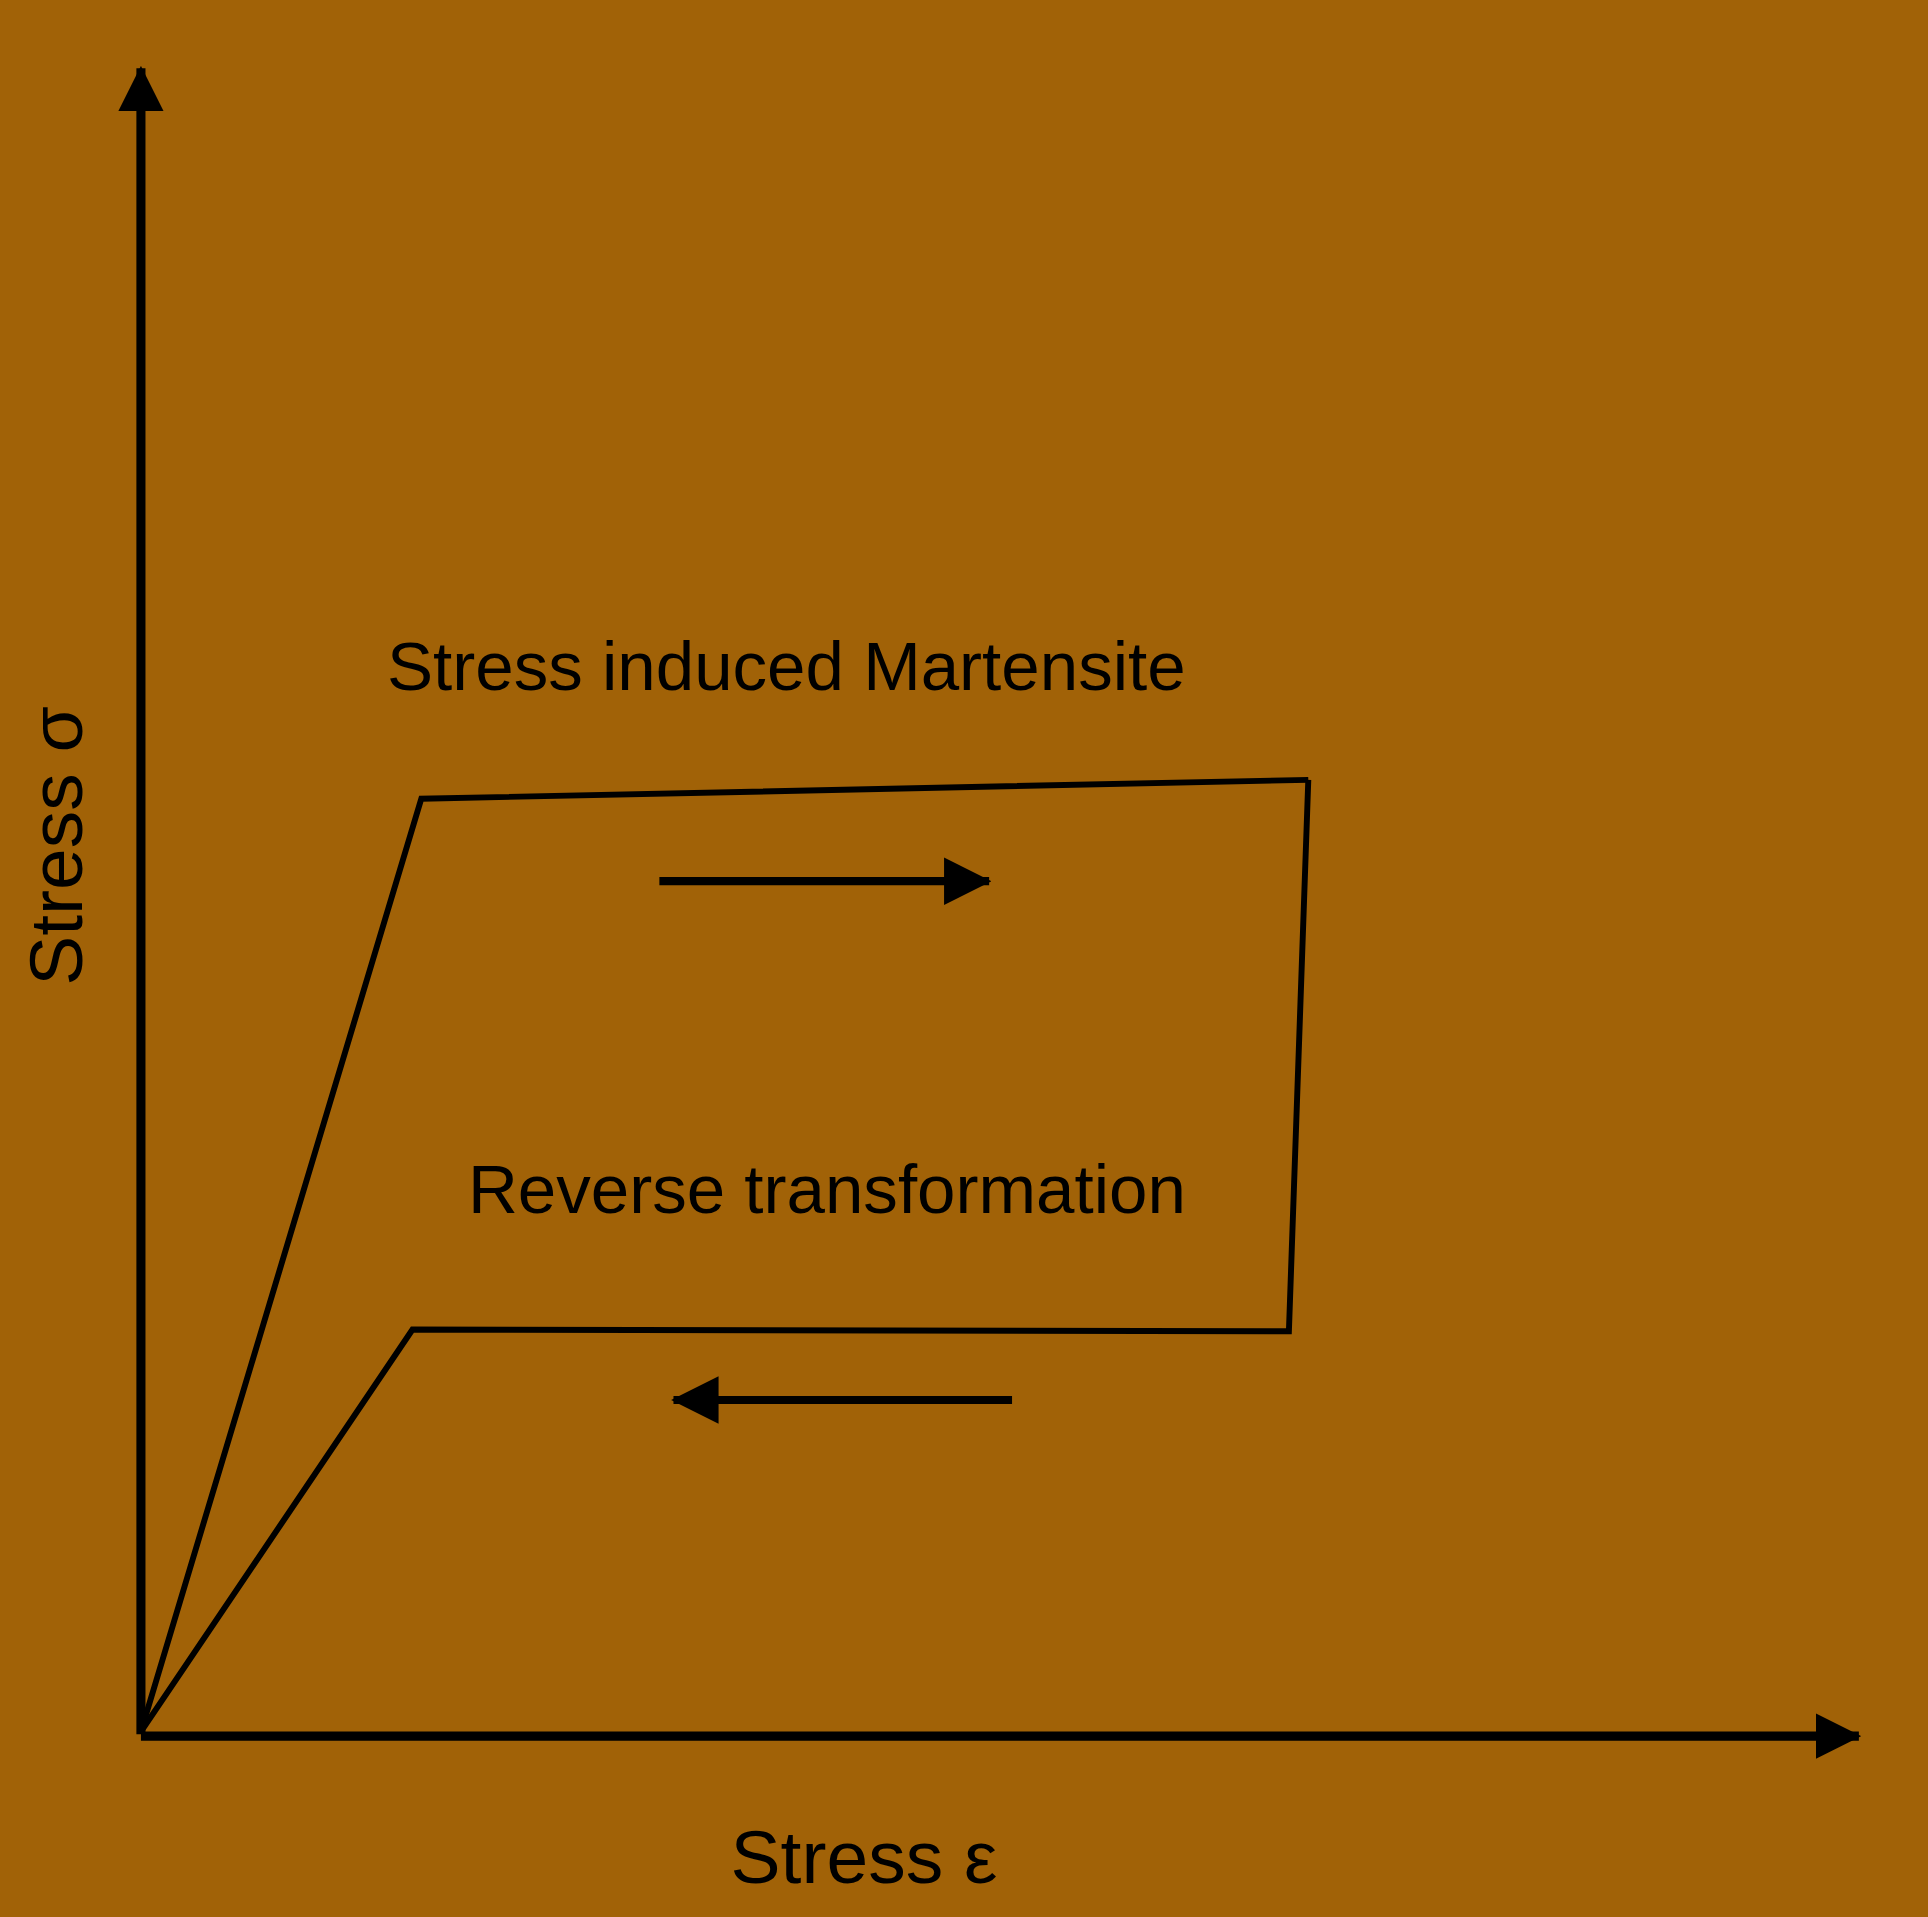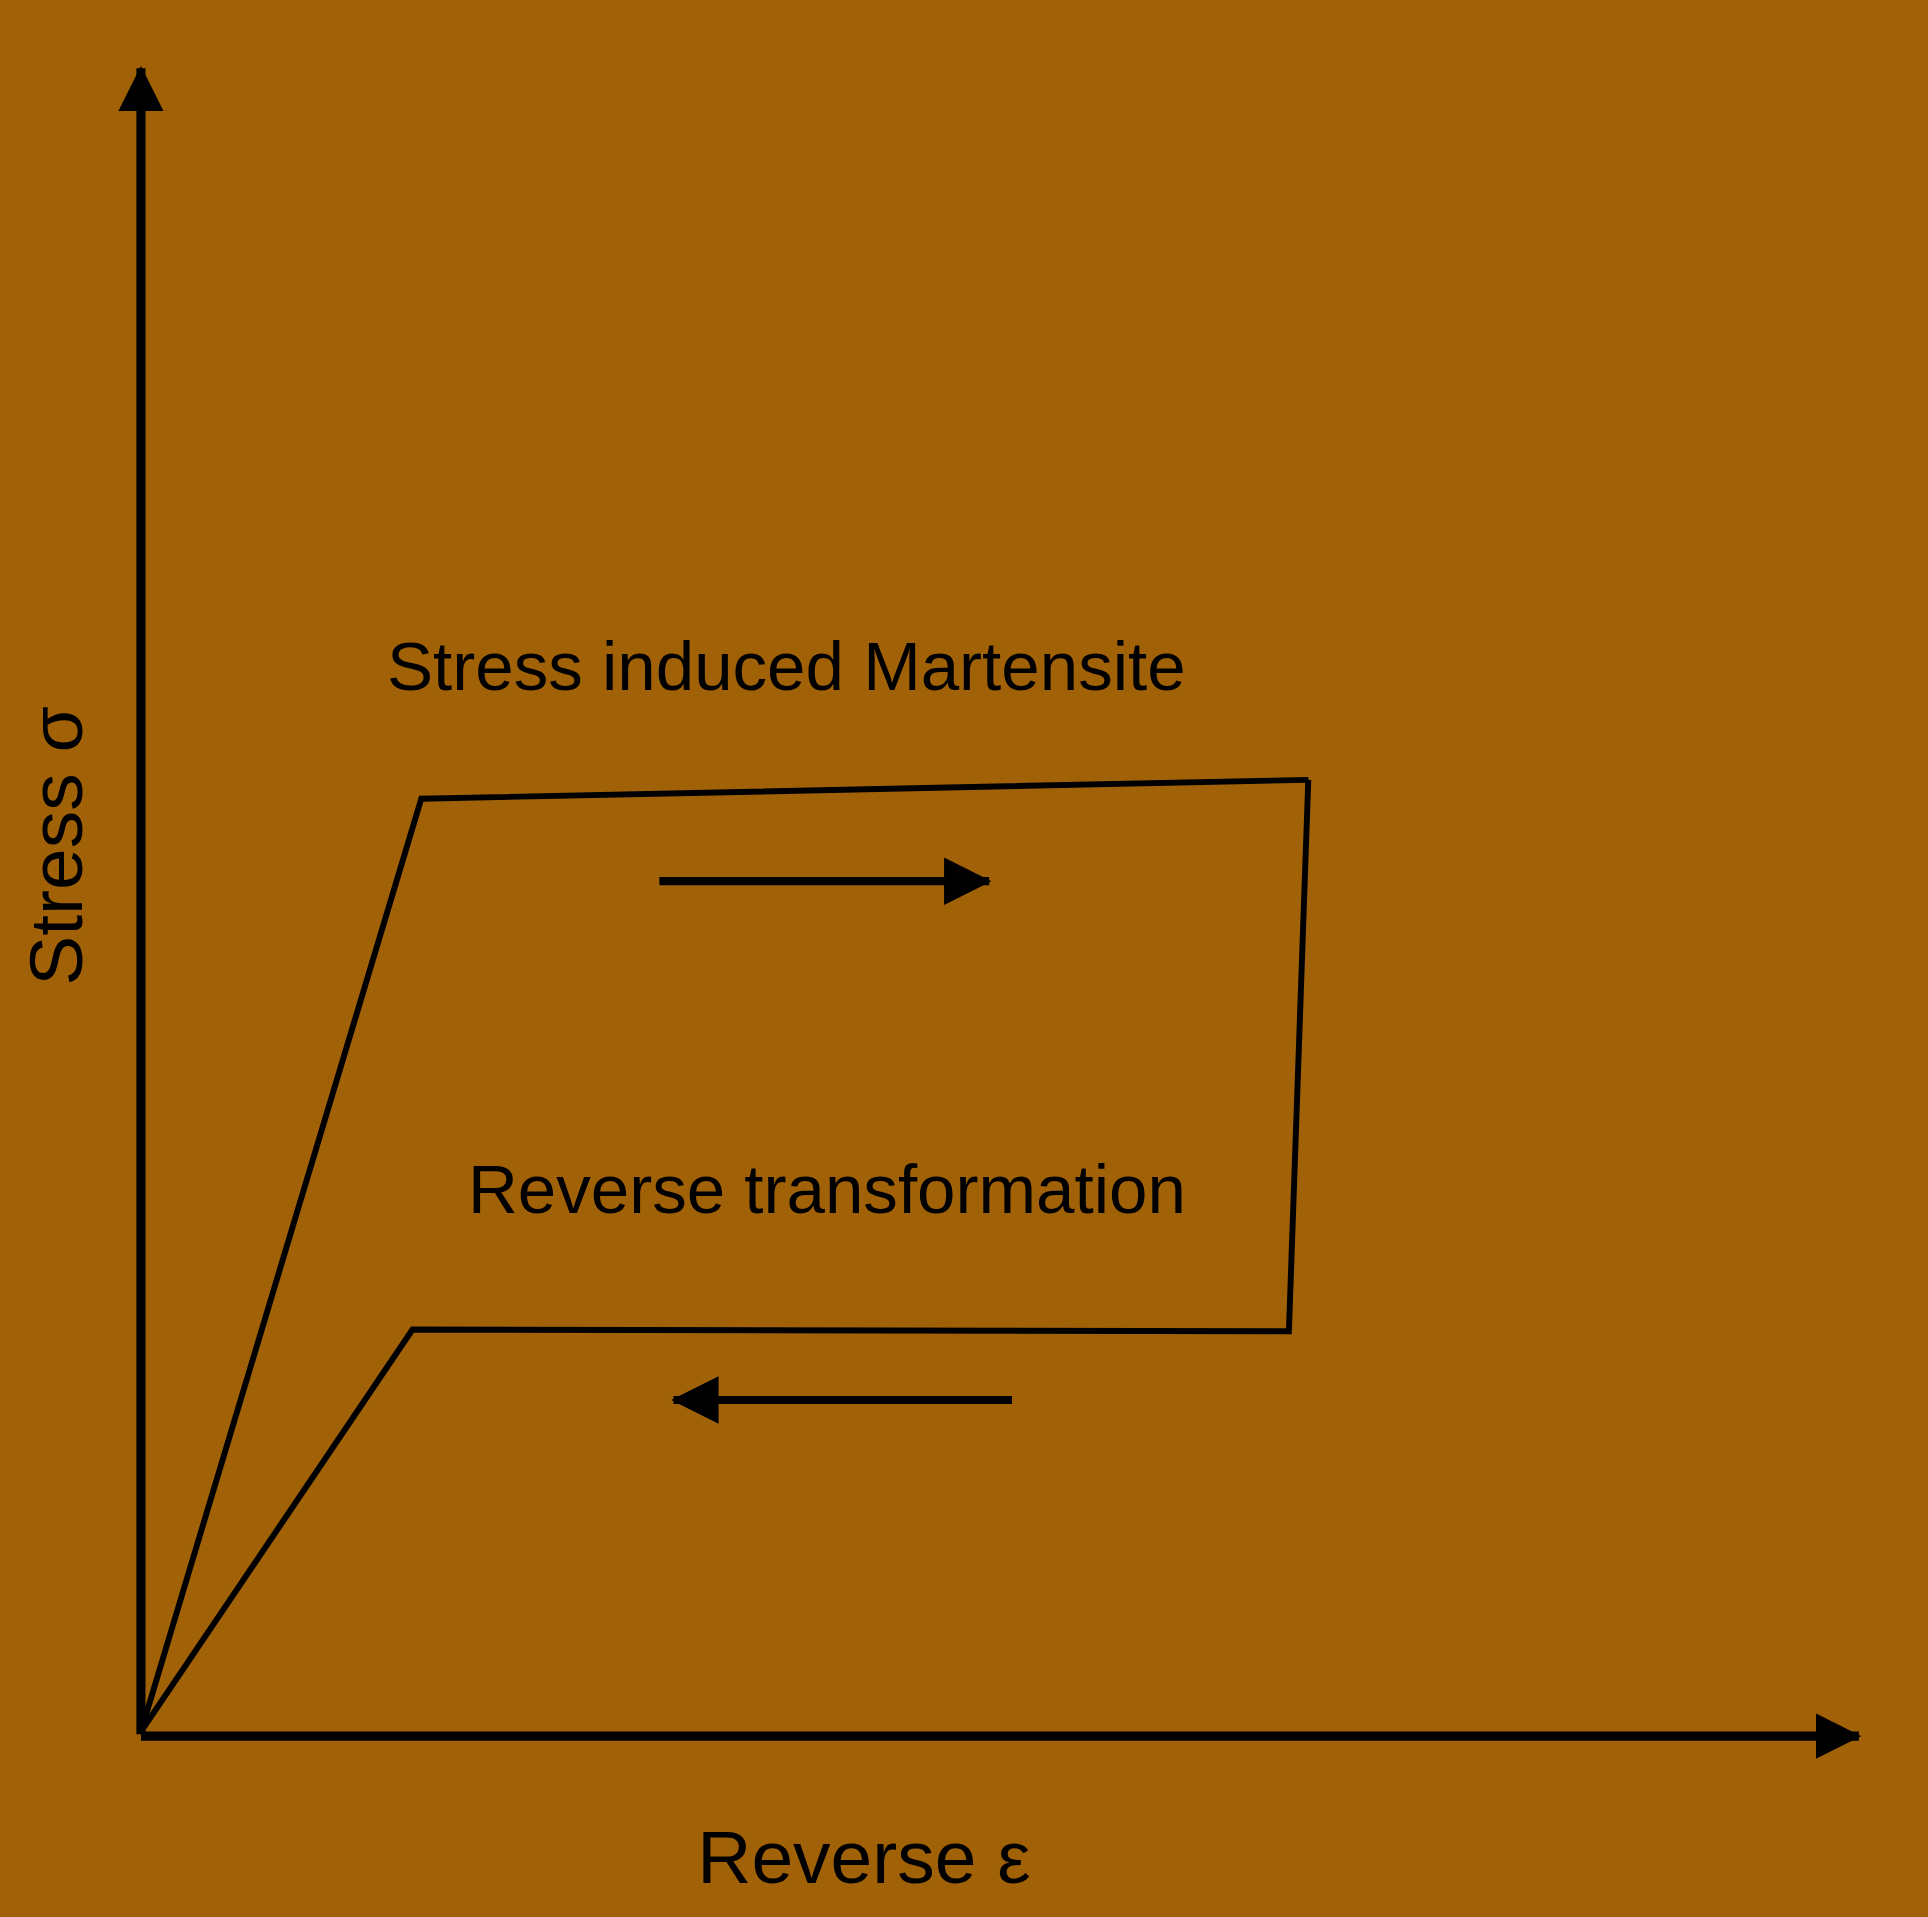--- a/index.html
+++ b/index.html
@@ -56,18 +56,18 @@
     <polyline class="plot-line" points="155,1905 463.46,878.73 1439.28,857.9399999999998"></polyline>
     <polyline class="plot-line" points="1439.28,857.9399999999998 1417.94,1464.63 453.76,1462.74 155,1905"></polyline>
 
     <line class="flow-arrow" marker-end="url(#mFlow)" x1="725.36" y1="969.45" x2="1088.1399999999999" y2="969.45"></line>
     <line class="flow-arrow" marker-end="url(#mFlow)" x1="1113.3600000000001" y1="1540.23" x2="740.88" y2="1540.23"></line>
 
     <text class="annot" dominant-baseline="central" x="865.04" y="733.2">Stress induced Martensite</text>
     <text class="annot" dominant-baseline="central" x="909.66" y="1307.76">Reverse transformation</text>
   </svg>
 
-  <div class="axis-label x-axis-label">Reverse ε</div>
+  <div class="axis-label x-axis-label">Stress ε</div>
 
   <div class="axis-label y-axis-label">Stress σ</div>
 
 </div>
 
 
 </body></html>

